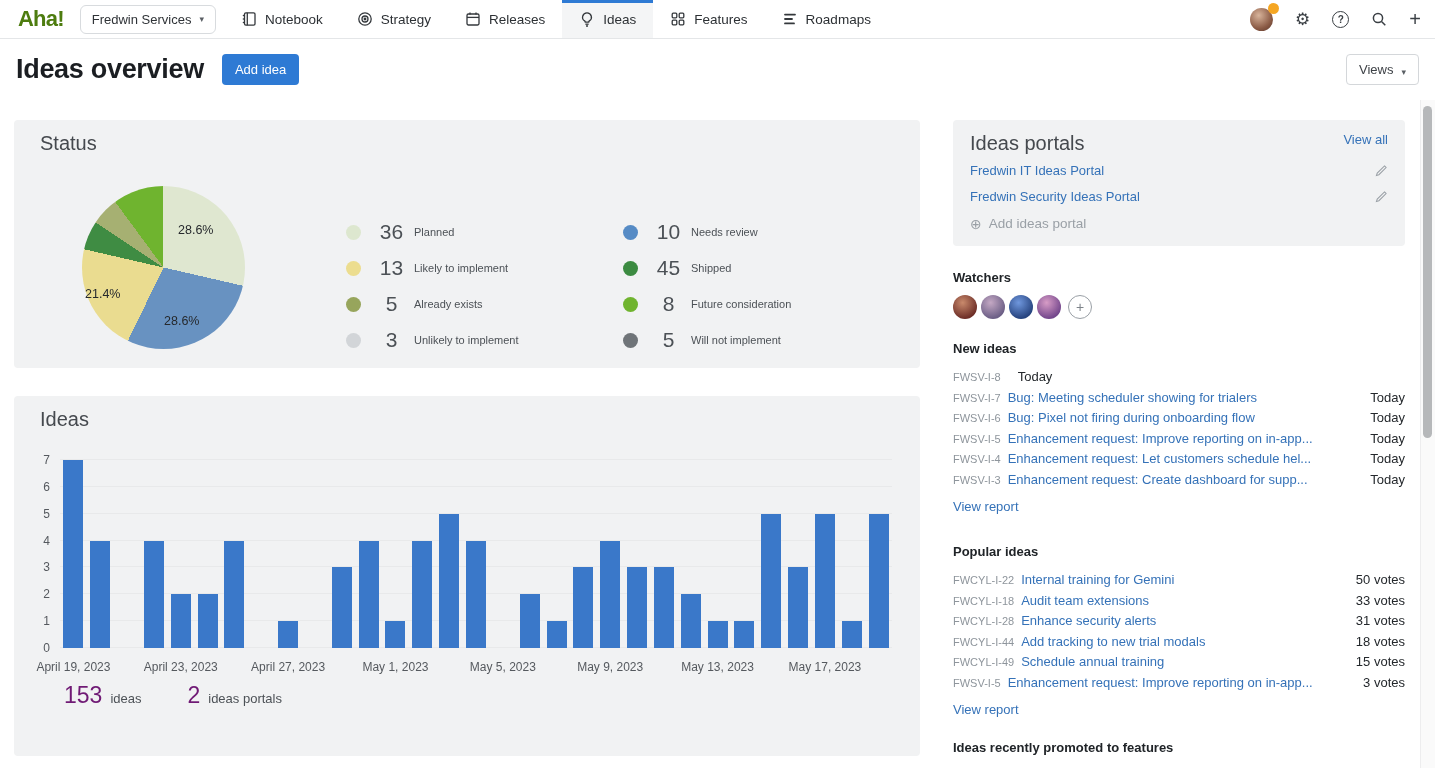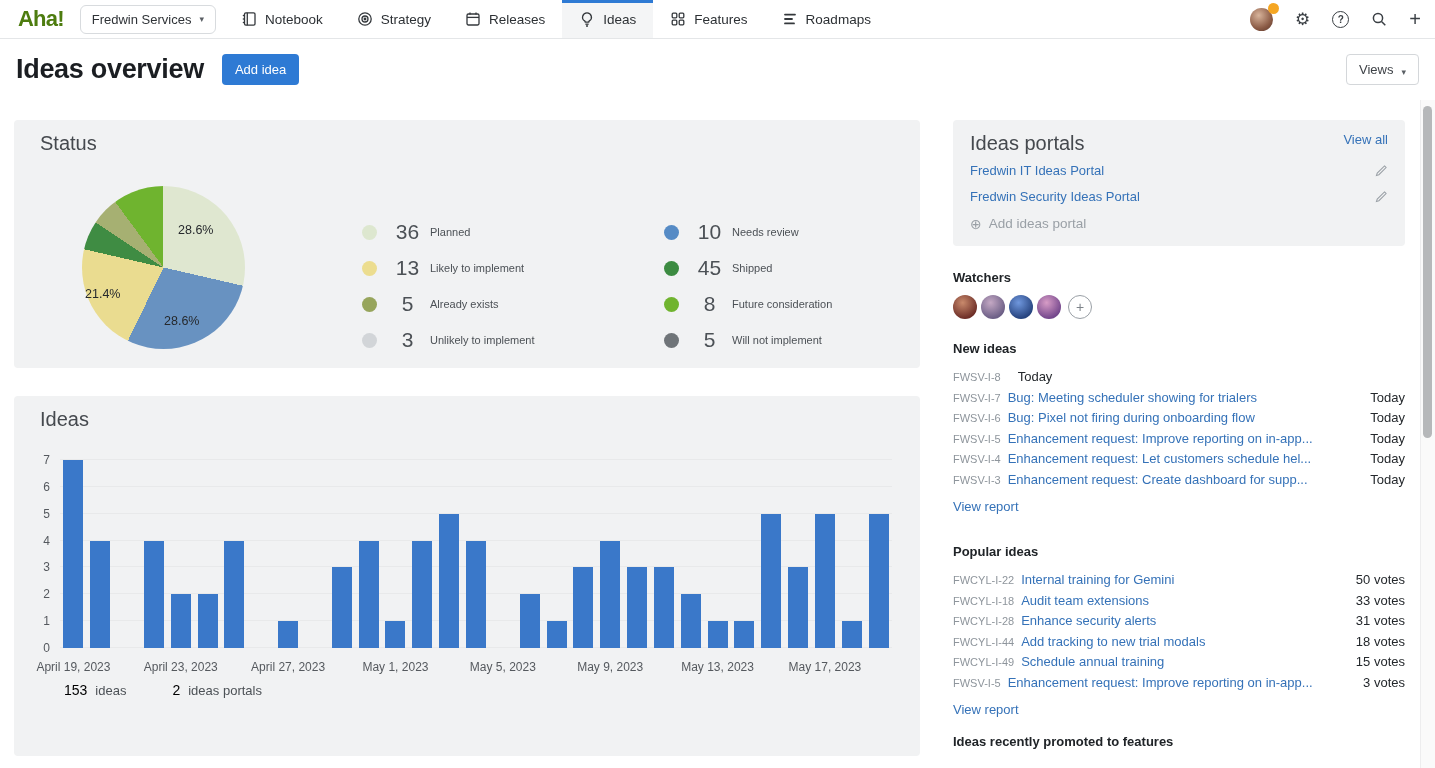--- a/index.html
+++ b/index.html
@@ -35,35 +35,35 @@
   .panel-title{position:absolute;left:26px;top:12px;font-size:20px;color:#45494e;}
   #status-panel{left:14px;top:20px;width:906px;height:248px;}
   #ideas-panel{left:14px;top:296px;width:906px;height:360px;}
   
   .pie{position:absolute;left:68px;top:66px;width:163px;height:163px;border-radius:50%;}
   .pie-label{position:absolute;font-size:12.5px;color:#26292d;}
   .pl-a{left:96px;top:37px;}
   .pl-b{left:82px;top:128px;}
   .pl-c{left:3px;top:101px;}
   
-  .legend{position:absolute;left:348px;top:94px;display:flex;gap:25px;}
+  .legend{position:absolute;left:332px;top:94px;display:flex;}
   .legend-col:first-child{width:277px;}
   .legend-item{height:36px;display:flex;align-items:center;}
   .legend-dot{width:15px;height:15px;border-radius:50%;flex:none;}
   .legend-count{margin-left:17px;min-width:27px;font-size:21px;color:#4c5156;text-align:center;}
   .legend-label{margin-left:9px;font-size:11px;color:#4c5156;}
   
   .plot{position:absolute;left:46px;top:64px;width:832px;height:188px;}
   .gridline{position:absolute;left:0;right:0;height:1px;background:#e8e9ea;}
   .bar{position:absolute;bottom:0;width:20px;transform:translateX(-50%);}
   .ylab{position:absolute;left:-38px;width:28px;text-align:right;font-size:12px;color:#55595e;}
   .xlab{position:absolute;top:200px;transform:translateX(-50%);font-size:12px;color:#55595e;white-space:nowrap;}
   .stats{position:absolute;left:50px;top:286px;display:flex;align-items:baseline;gap:46px;}
   .stat{display:flex;align-items:baseline;gap:8px;}
-  .stat-num{font-size:14px;color:#000000;}
+  .stat-num{font-size:23px;color:#701a75;}
   .stat-label{font-size:13px;color:#4c5156;}
   
   .sidebar{position:absolute;left:953px;top:20px;width:452px;}
   #portals-panel{position:relative;background:#f1f2f3;border-radius:4px;padding:12px 17px 13px;}
   .portals-head{display:flex;align-items:flex-start;}
   .portals-title{font-size:20px;color:#45494e;flex:1;line-height:22px;}
   .link{color:#3572b8;font-size:13px;cursor:pointer;}
   .portal-row{display:flex;align-items:center;margin-top:7px;height:19px;}
   .portal-row .link{flex:1;}
   .pencil-icon{width:14px;height:14px;color:#9aa0a6;cursor:pointer;}
@@ -80,21 +80,21 @@
   .add-watcher{width:22px;height:22px;border-radius:50%;border:1px solid #9aa0a6;color:#7d8389;display:flex;
     align-items:center;justify-content:center;font-size:14px;margin-left:3px;cursor:pointer;}
   .idea-list{margin-top:22px;}
   .list-popular{margin-top:29px;}
   .idea-rows{margin-top:12px;}
   .idea-row{display:flex;align-items:baseline;height:20.5px;}
   .idea-ref{font-size:11px;color:#8e959c;margin-right:7px;white-space:nowrap;}
   .idea-title{font-size:13px;flex:1;white-space:nowrap;overflow:hidden;}
   .idea-meta{margin-left:10px;font-size:13px;color:#24282c;white-space:nowrap;}
   .view-report{display:inline-block;margin-top:7px;}
-  .promoted-head{margin-top:16px;}
+  .promoted-head{margin-top:22px;}
   
   .scroll-track{position:absolute;right:0;top:100px;width:14px;height:668px;background:#fafafa;border-left:1px solid #ededee;}
   .scroll-thumb{position:absolute;left:2px;top:6px;width:9px;height:332px;background:#b6b8ba;border-radius:5px;cursor:pointer;}
   svg{display:block;}
 </style>
 </head>
 <body>
 
 <div class="nav">
   <div class="logo">Aha!</div>

